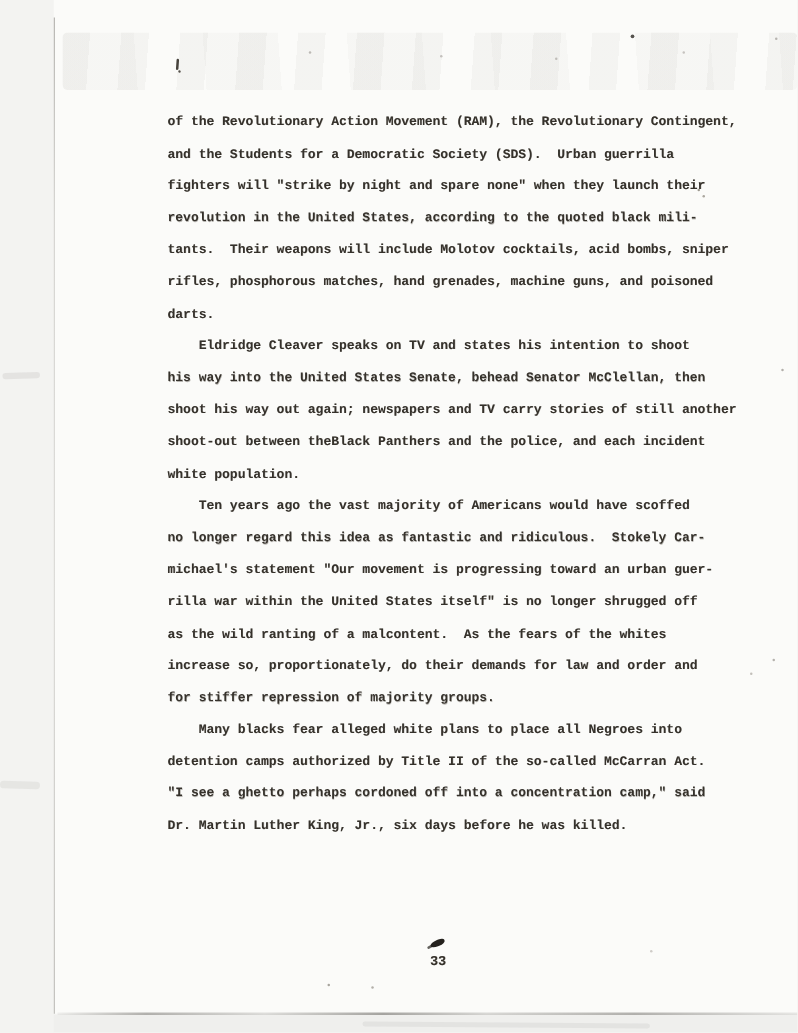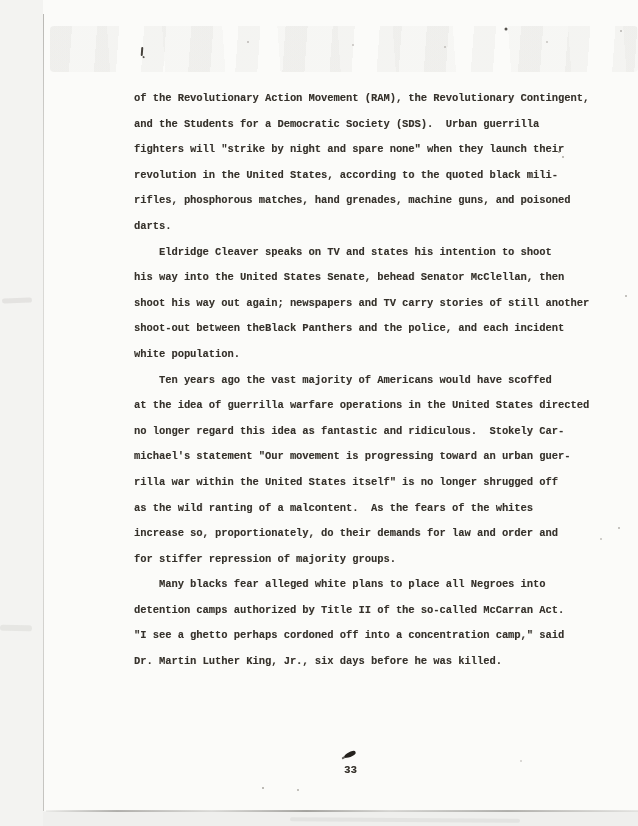--- a/index.html
+++ b/index.html
@@ -208,29 +208,29 @@
   <div class="stray-pen-mark"></div>
 
   <div class="margin-smear-1"></div>
   <div class="margin-smear-2"></div>
 
   <div class="text-block">
       <div class="line">of the Revolutionary Action Movement (RAM), the Revolutionary Contingent,</div>
       <div class="line">and the Students for a Democratic Society (SDS).  Urban guerrilla</div>
       <div class="line">fighters will "strike by night and spare none" when they launch their</div>
       <div class="line">revolution in the United States, according to the quoted black mili-</div>
+      <div class="line">tants.  Their weapons will include Molotov cocktails, acid bombs, sniper</div>
       <div class="line">rifles, phosphorous matches, hand grenades, machine guns, and poisoned</div>
       <div class="line">darts.</div>
       <div class="line">    Eldridge Cleaver speaks on TV and states his intention to shoot</div>
       <div class="line">his way into the United States Senate, behead Senator McClellan, then</div>
       <div class="line">shoot his way out again; newspapers and TV carry stories of still another</div>
       <div class="line">shoot-out between theBlack Panthers and the police, and each incident</div>
       <div class="line">white population.</div>
       <div class="line">    Ten years ago the vast majority of Americans would have scoffed</div>
-      <div class="line">at the idea of guerrilla warfare operations in the United States directed</div>
       <div class="line">no longer regard this idea as fantastic and ridiculous.  Stokely Car-</div>
       <div class="line">michael's statement "Our movement is progressing toward an urban guer-</div>
       <div class="line">rilla war within the United States itself" is no longer shrugged off</div>
       <div class="line">as the wild ranting of a malcontent.  As the fears of the whites</div>
       <div class="line">increase so, proportionately, do their demands for law and order and</div>
       <div class="line">for stiffer repression of majority groups.</div>
       <div class="line">    Many blacks fear alleged white plans to place all Negroes into</div>
       <div class="line">detention camps authorized by Title II of the so-called McCarran Act.</div>
       <div class="line">"I see a ghetto perhaps cordoned off into a concentration camp," said</div>
       <div class="line">Dr. Martin Luther King, Jr., six days before he was killed.</div>

